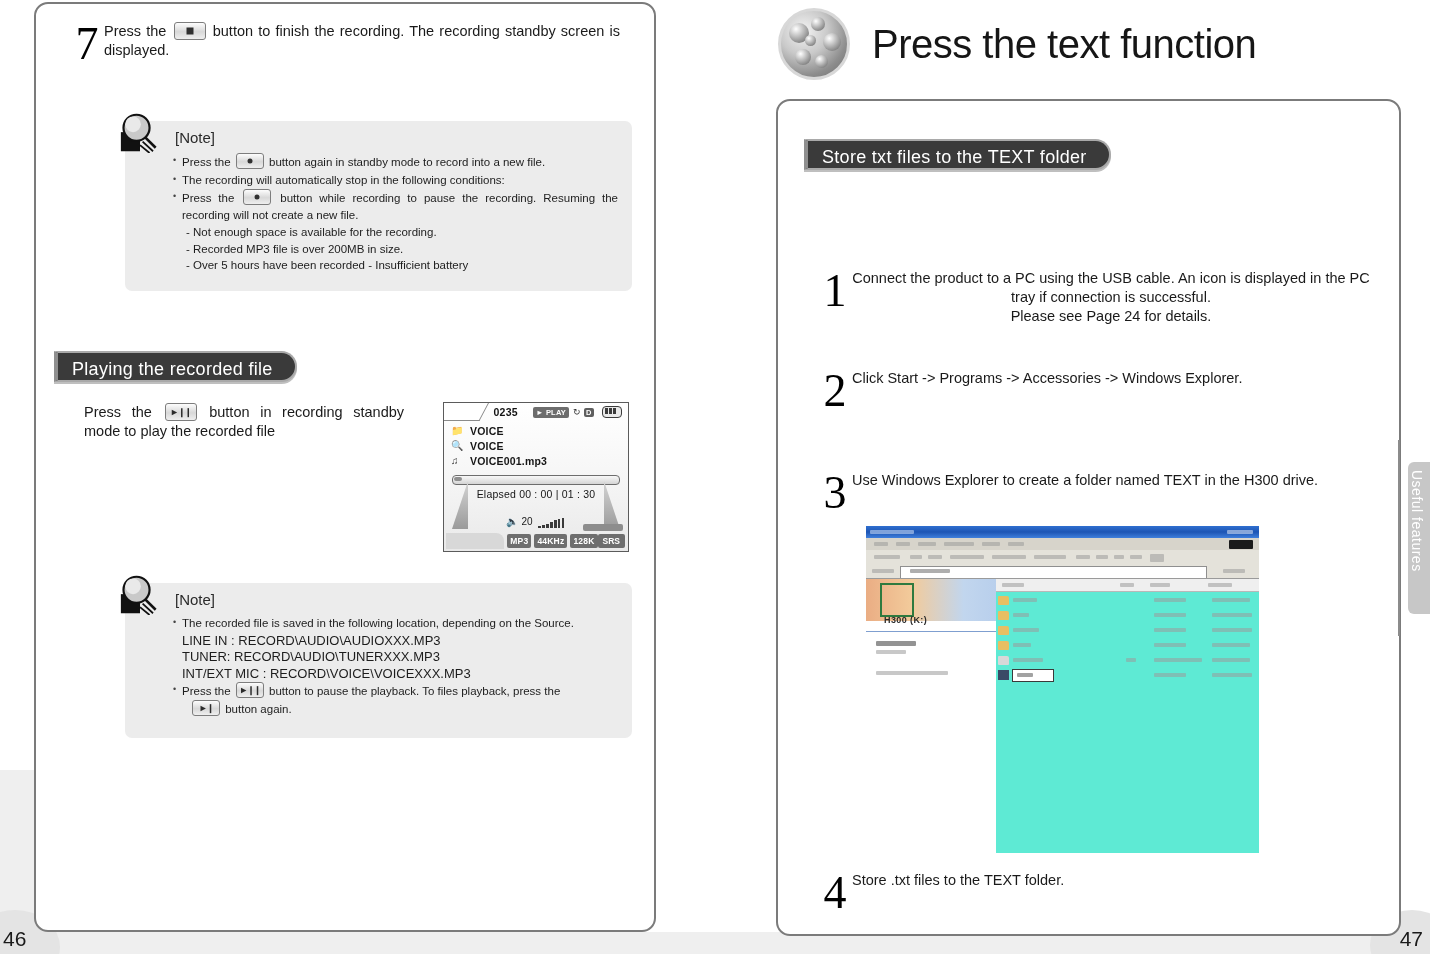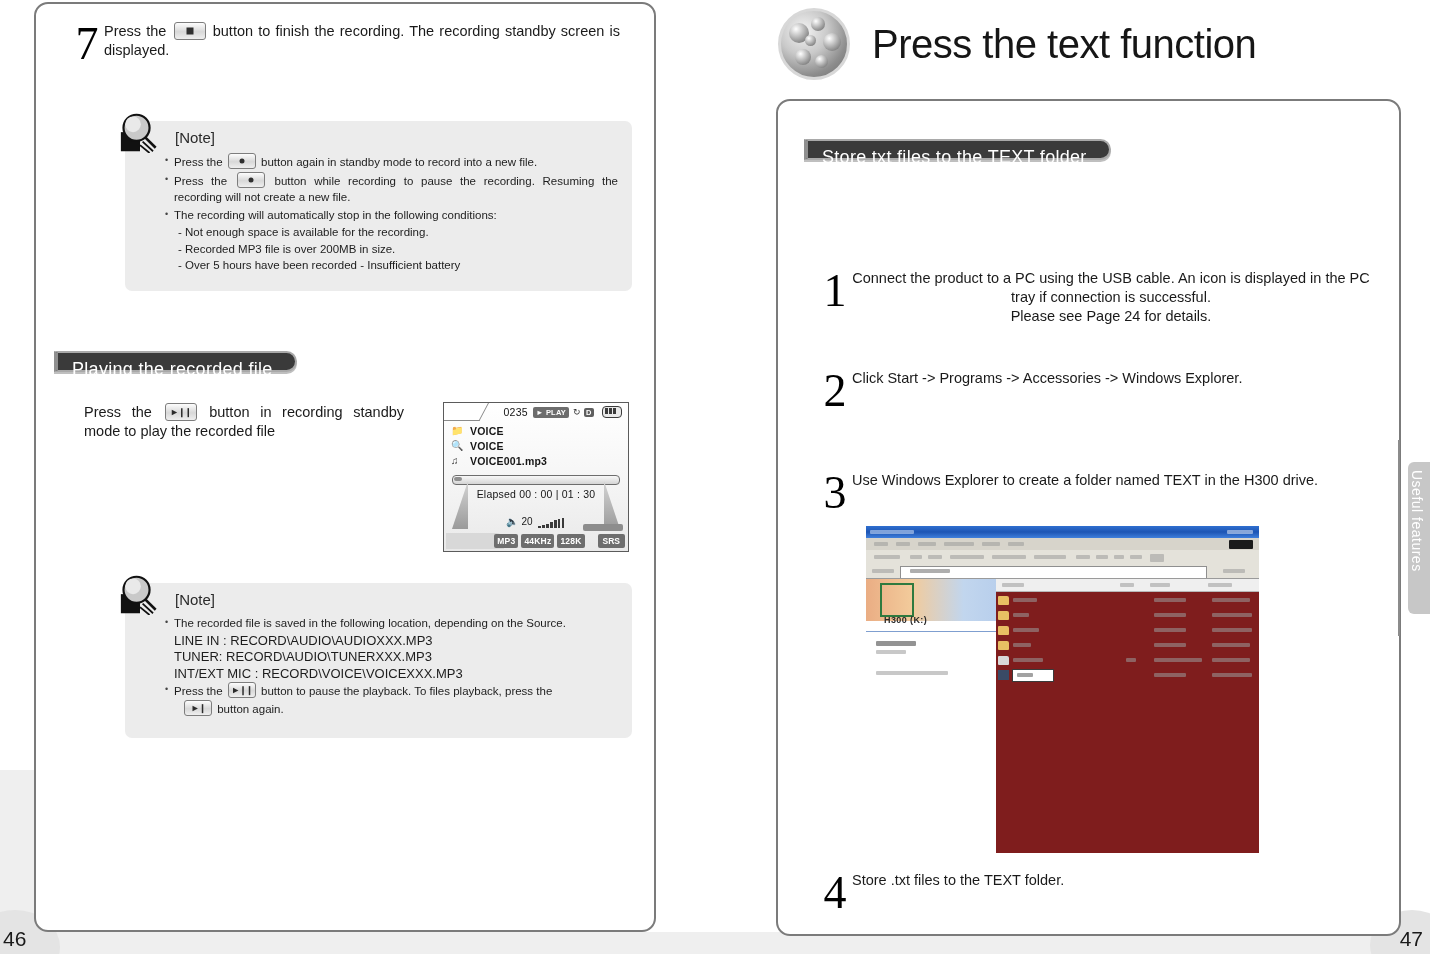--- a/index.html
+++ b/index.html
@@ -146,21 +146,21 @@
   .note-title {
     font-size: 15px;
     color: #2a2a2a;
     font-family: "Liberation Sans", sans-serif;
     position: absolute;
     left: 50px;
     top: 8px;
   }
   .note-list {
     position: absolute;
-    left: 40px;
+    left: 48px;
     top: 32px;
     right: 14px;
   }
   .note-li {
     font-size: 11.5px;
     line-height: 16.5px;
     color: #1d1d1d;
     position: relative;
     padding-left: 9px;
     margin-bottom: 1px;
@@ -183,23 +183,23 @@
   .note-plain {
     font-size: 13px;
     line-height: 16.5px;
     color: #1d1d1d;
     padding-left: 9px;
   }
 
   
   .pill {
     position: absolute;
-    height: 21px;
+    height: 31px;
     display: flex;
-    align-items: flex-start;
+    align-items: center;
     background: #3a3a3a;
     border-radius: 0 16px 16px 0;
     border: 2px solid #a9a9a9;
     border-left: 4px solid #8f8f8f;
     box-sizing: border-box;
     padding: 6px 22px 0 14px;
     box-shadow: 0 2px 0 #bfbfbf;
   }
   .pill span {
     color: #ffffff;
@@ -237,23 +237,23 @@
     left: 0; top: 0;
     width: 44px; height: 17px;
     background: #ffffff;
     border-right: 1px solid #8a8a8a;
     border-bottom: 1px solid #8a8a8a;
     transform: skewX(-28deg);
     transform-origin: top left;
   }
   .lcd-time {
     font-size: 10.5px;
-    font-weight: normal;
+    font-weight: bold;
     color: #121212;
-    margin-right: 5px;
+    margin-right: 15px;
     letter-spacing: 0.3px;
   }
   .badge {
     display: inline-flex;
     align-items: center;
     background: #6d6d6d;
     color: #ffffff;
     font-size: 7.5px;
     font-weight: bold;
     border-radius: 2px;
@@ -383,21 +383,21 @@
     margin-left: 3px;
     letter-spacing: 0.2px;
   }
   .srs {
     color: #fff;
     background: #6e6e6e;
     font-size: 8.5px;
     font-weight: bold;
     border-radius: 2px;
     padding: 2px 5px;
-    margin-left: 13px;
+    margin-left: 0;
     position: relative;
   }
   .lcd-bl {
     position: absolute;
     left: 2px; bottom: 2px;
     width: 58px; height: 16px;
     background: #d8d8d8;
     border-top-right-radius: 8px;
   }
   .lcd-prog {
@@ -476,21 +476,21 @@
   }
   .ex-addr {
     position: absolute;
     left: 0; top: 38px; right: 0;
     height: 14px;
     background: #e4e2da;
   }
   .ex-body {
     position: absolute;
     left: 0; top: 52px; right: 0; bottom: 0;
-    background: #7f1d1d;
+    background: #5eead4;
     border-top: 1px solid #9a9a9a;
   }
   .ex-left {
     position: absolute;
     left: 0; top: 0; width: 130px; bottom: 0;
     background: #ffffff;
   }
   .ex-driveband {
     position: absolute;
     left: 0; top: 0; width: 130px; height: 42px;
@@ -602,26 +602,26 @@
       <path d="M30 28 L42 40" stroke="#111" stroke-width="3" fill="none"></path>
       <path d="M27 33 L39 44 M24 37 L35 46" stroke="#111" stroke-width="2" fill="none"></path>
     </svg>
     <div class="note-title">[Note]</div>
     <div class="note-list">
       <div class="note-li">
         <span>Press the</span>
         <span class="key key-sm"><span class="dot"></span></span>
         <span>button again in standby mode to record into a new file.</span>
       </div>
+      <div class="note-li">The recording will automatically stop in the following conditions:</div>
       <div class="note-li">
         <span>Press the</span>
         <span class="key key-sm"><span class="dot"></span></span>
         <span>button while recording to pause the recording. Resuming the recording will not create a new file.</span>
       </div>
-      <div class="note-li">The recording will automatically stop in the following conditions:</div>
       <div class="note-sub">- Not enough space is available for the recording.</div>
       <div class="note-sub">- Recorded MP3 file is over 200MB in size.</div>
       <div class="note-sub">- Over 5 hours have been recorded   - Insufficient battery</div>
     </div>
   </div>
 
   <div class="pill" style="left:18px; top:347px;">
     <span>Playing the recorded file</span>
   </div>
 

